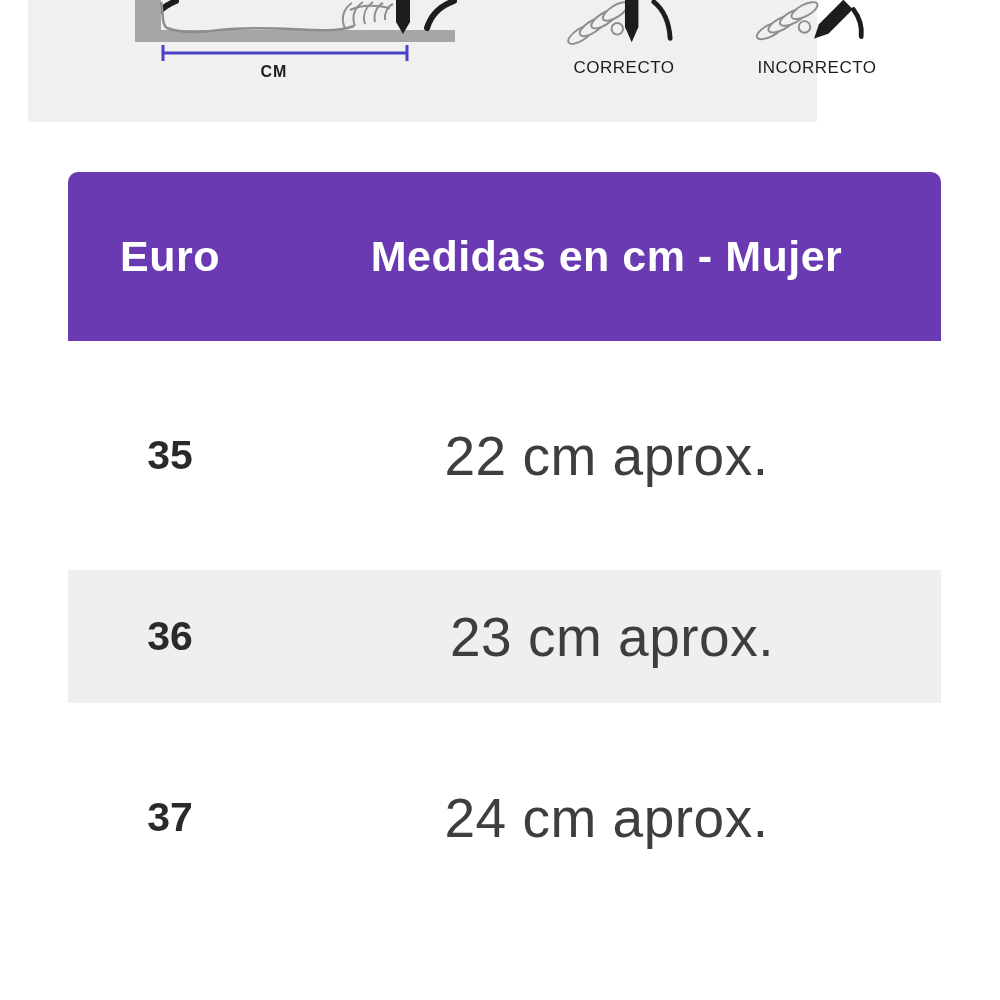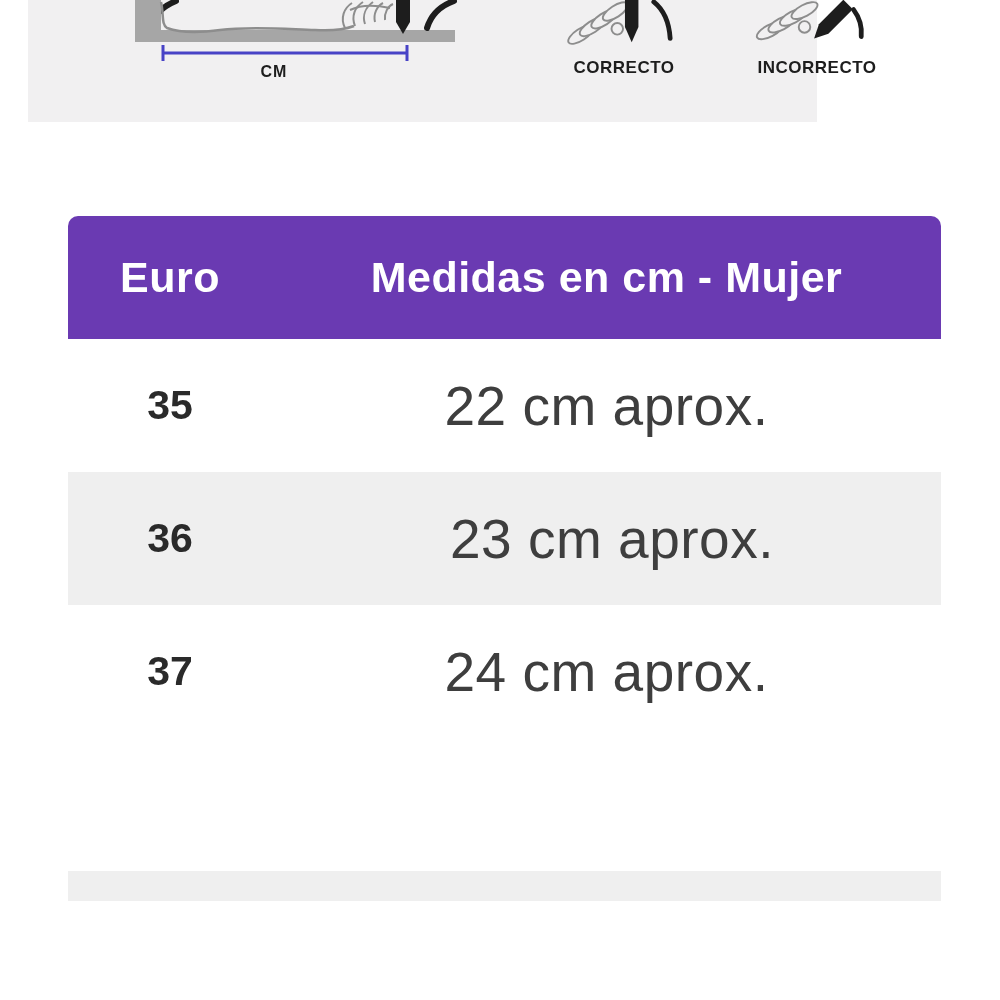--- a/index.html
+++ b/index.html
@@ -23,37 +23,37 @@
   .guide-panel{
     position:absolute;left:28px;top:0;width:789px;height:122px;
     background:var(--panel-gray);
   }
   .foot-diagram{position:absolute;left:32px;top:0;width:400px;height:85px;}
   .grip-demo{position:absolute;top:0;width:130px;text-align:center;}
   .grip-demo.correct{left:531px;}
   .grip-demo.incorrect{left:724px;}
   .grip-demo svg{display:block;margin:0 auto;}
   .grip-label{
-    margin-top:8px;font-size:17px;font-weight:700;letter-spacing:.5px;
+    margin-top:8px;font-size:17px;font-weight:400;letter-spacing:.5px;
     color:var(--ink);white-space:nowrap;
   }
   .svg-cm-text{
     font-family:"Liberation Sans", sans-serif;
     font-size:16px;font-weight:700;letter-spacing:1px;fill:var(--ink);
   }
 
   
   .size-table{position:absolute;left:68px;top:172px;width:873px;}
   .t-header{
-    display:flex;align-items:center;height:123px;
+    display:flex;align-items:center;height:169px;
     background:var(--accent);color:var(--header-text);
     border-radius:10px 10px 0 0;
-    font-weight:700;font-size:43px;letter-spacing:.5px;margin-top:44px;
+    font-weight:700;font-size:43px;letter-spacing:.5px;
   }
-  .t-row{display:flex;align-items:center;height:133px;background:#ffffff;}
+  .t-row{display:flex;align-items:center;height:133px;background:#ffffff;margin-top:48px;}
   .t-row.striped{background:var(--row-stripe);gap:11px;}
   .col-size{width:204px;display:flex;justify-content:center;align-items:center;}
   .col-measure{flex:1;display:flex;justify-content:center;align-items:center;}
   .t-row .col-size{font-size:41px;font-weight:700;color:var(--size-text);}
   .t-row .col-measure{font-size:55px;font-weight:400;color:var(--measure-text);letter-spacing:.5px;}
   .partial-row{height:30px;background:var(--row-stripe);}
 </style>
 </head>
 <body>
 

